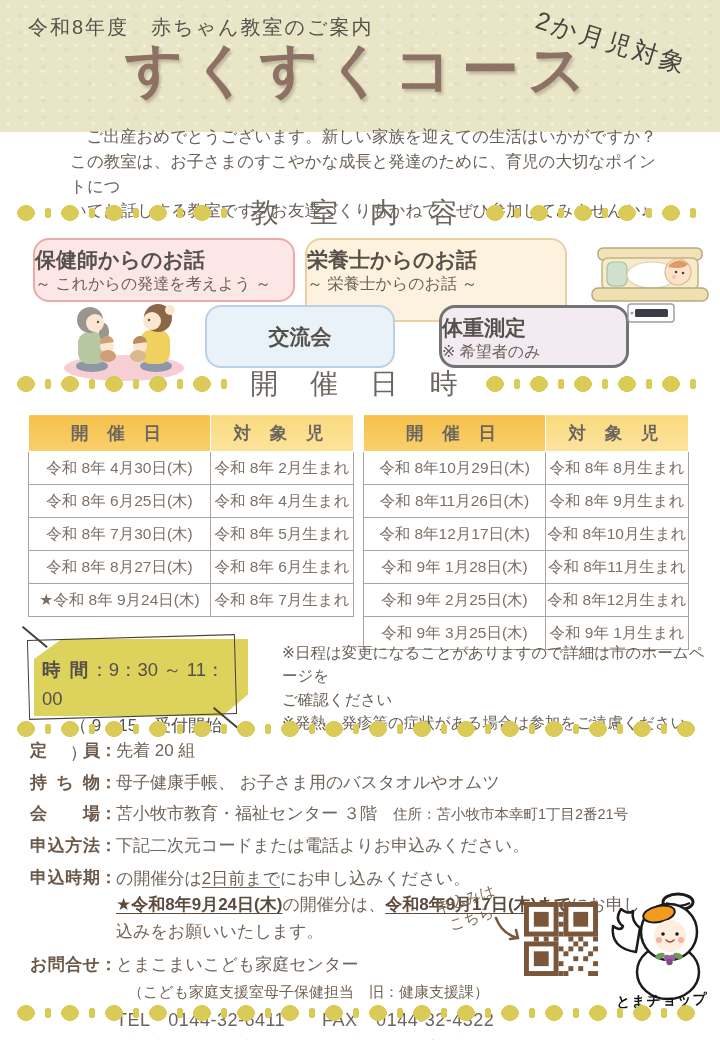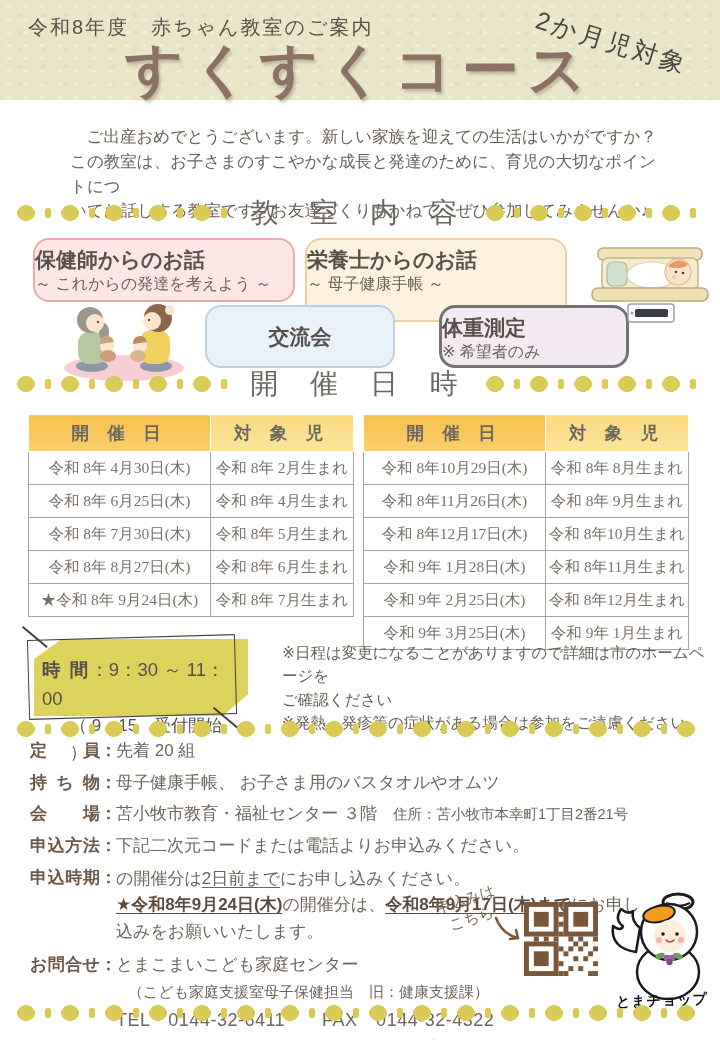--- a/index.html
+++ b/index.html
@@ -4,21 +4,21 @@
 <style>
   html,body{margin:0;padding:0;background:#fff;}
   .page{
     position:relative;width:720px;height:1040px;margin:0 auto;
     background:#ffffff;overflow:hidden;
     font-family:"Liberation Sans","DejaVu Sans",sans-serif;
     color:#6f6459;
   }
   
   .header-band{
-    position:absolute;top:0;left:0;width:720px;height:100px;
+    position:absolute;top:0;left:0;width:720px;height:132px;
     background-color:#e9e6c8;
     background-image:
       radial-gradient(rgba(255,255,255,.35) 18%, transparent 20%),
       radial-gradient(rgba(186,180,135,.16) 16%, transparent 18%);
     background-size:17px 13px,23px 17px;
     background-position:0 0,9px 7px;
   }
   .header-subtitle{position:absolute;top:14px;left:28px;font-size:20px;color:#56514a;letter-spacing:2px;}
   .header-badge{position:absolute;top:26px;right:30px;font-size:25px;color:#45443e;letter-spacing:3px;transform:rotate(17deg);transform-origin:center;}
   .header-title{
@@ -49,21 +49,21 @@
   .cbox .bt{font-weight:bold;font-size:21px;color:#56514b;line-height:1.4;}
   .cbox .bs{font-size:16px;color:#6a6258;line-height:1.3;}
   #box-hokenshi{left:33px;top:238px;width:262px;height:64px;background:#fce7e6;border:2px solid #e9aaa8;}
   #box-eiyoshi{left:305px;top:238px;width:262px;height:84px;background:#fdf2dd;border:2px solid #eccfa2;}
   #box-koryu{left:205px;top:305px;width:190px;height:63px;background:#eaf2f9;border:2px solid #b9d0e5;display:flex;align-items:center;justify-content:center;padding-top:0;}
   #box-taiju{left:439px;top:305px;width:190px;height:63px;background:#f4ebf2;border:3px solid #737373;}
   .illu{position:absolute;}
   #illu-moms{left:52px;top:294px;width:144px;height:90px;}
   #illu-scale{left:590px;top:242px;width:124px;height:98px;}
   
-  .sched{position:absolute;top:414px;border-collapse:collapse;font-family:Liberation Serif, serif;}
+  .sched{position:absolute;top:414px;border-collapse:collapse;}
   #table-left{left:28px;}
   #table-right{left:363px;}
   .sched th{
     border:1px solid #ffffff;font-size:17.5px;font-weight:bold;color:#6b665e;
     letter-spacing:7px;padding:6px 0;text-align:center;
   }
   .sched th.h-date{width:181px;background:linear-gradient(#f6c04b,#f9d06e);}
   .sched th.h-child{width:142px;background:linear-gradient(#fada7e,#fce49e);}
   .sched td{
     border:1px solid #a9a49c;background:#fff;font-size:15.5px;color:#7b7168;
@@ -136,21 +136,21 @@
     <div class="stitle">教 室 内 容</div>
     <div class="dots"></div>
   </div>
 
   <div class="cbox" id="box-hokenshi">
     <div class="bt">保健師からのお話</div>
     <div class="bs">～ これからの発達を考えよう ～</div>
   </div>
   <div class="cbox" id="box-eiyoshi">
     <div class="bt">栄養士からのお話</div>
-    <div class="bs">～ 母子健康手帳 ～</div>
+    <div class="bs">～ 栄養士からのお話 ～</div>
   </div>
   <div class="cbox" id="box-koryu">
     <div class="bt">交流会</div>
   </div>
   <div class="cbox" id="box-taiju">
     <div class="bt">体重測定</div>
     <div class="bs">※ 希望者のみ</div>
   </div>
 
   <div class="illu" id="illu-moms">

